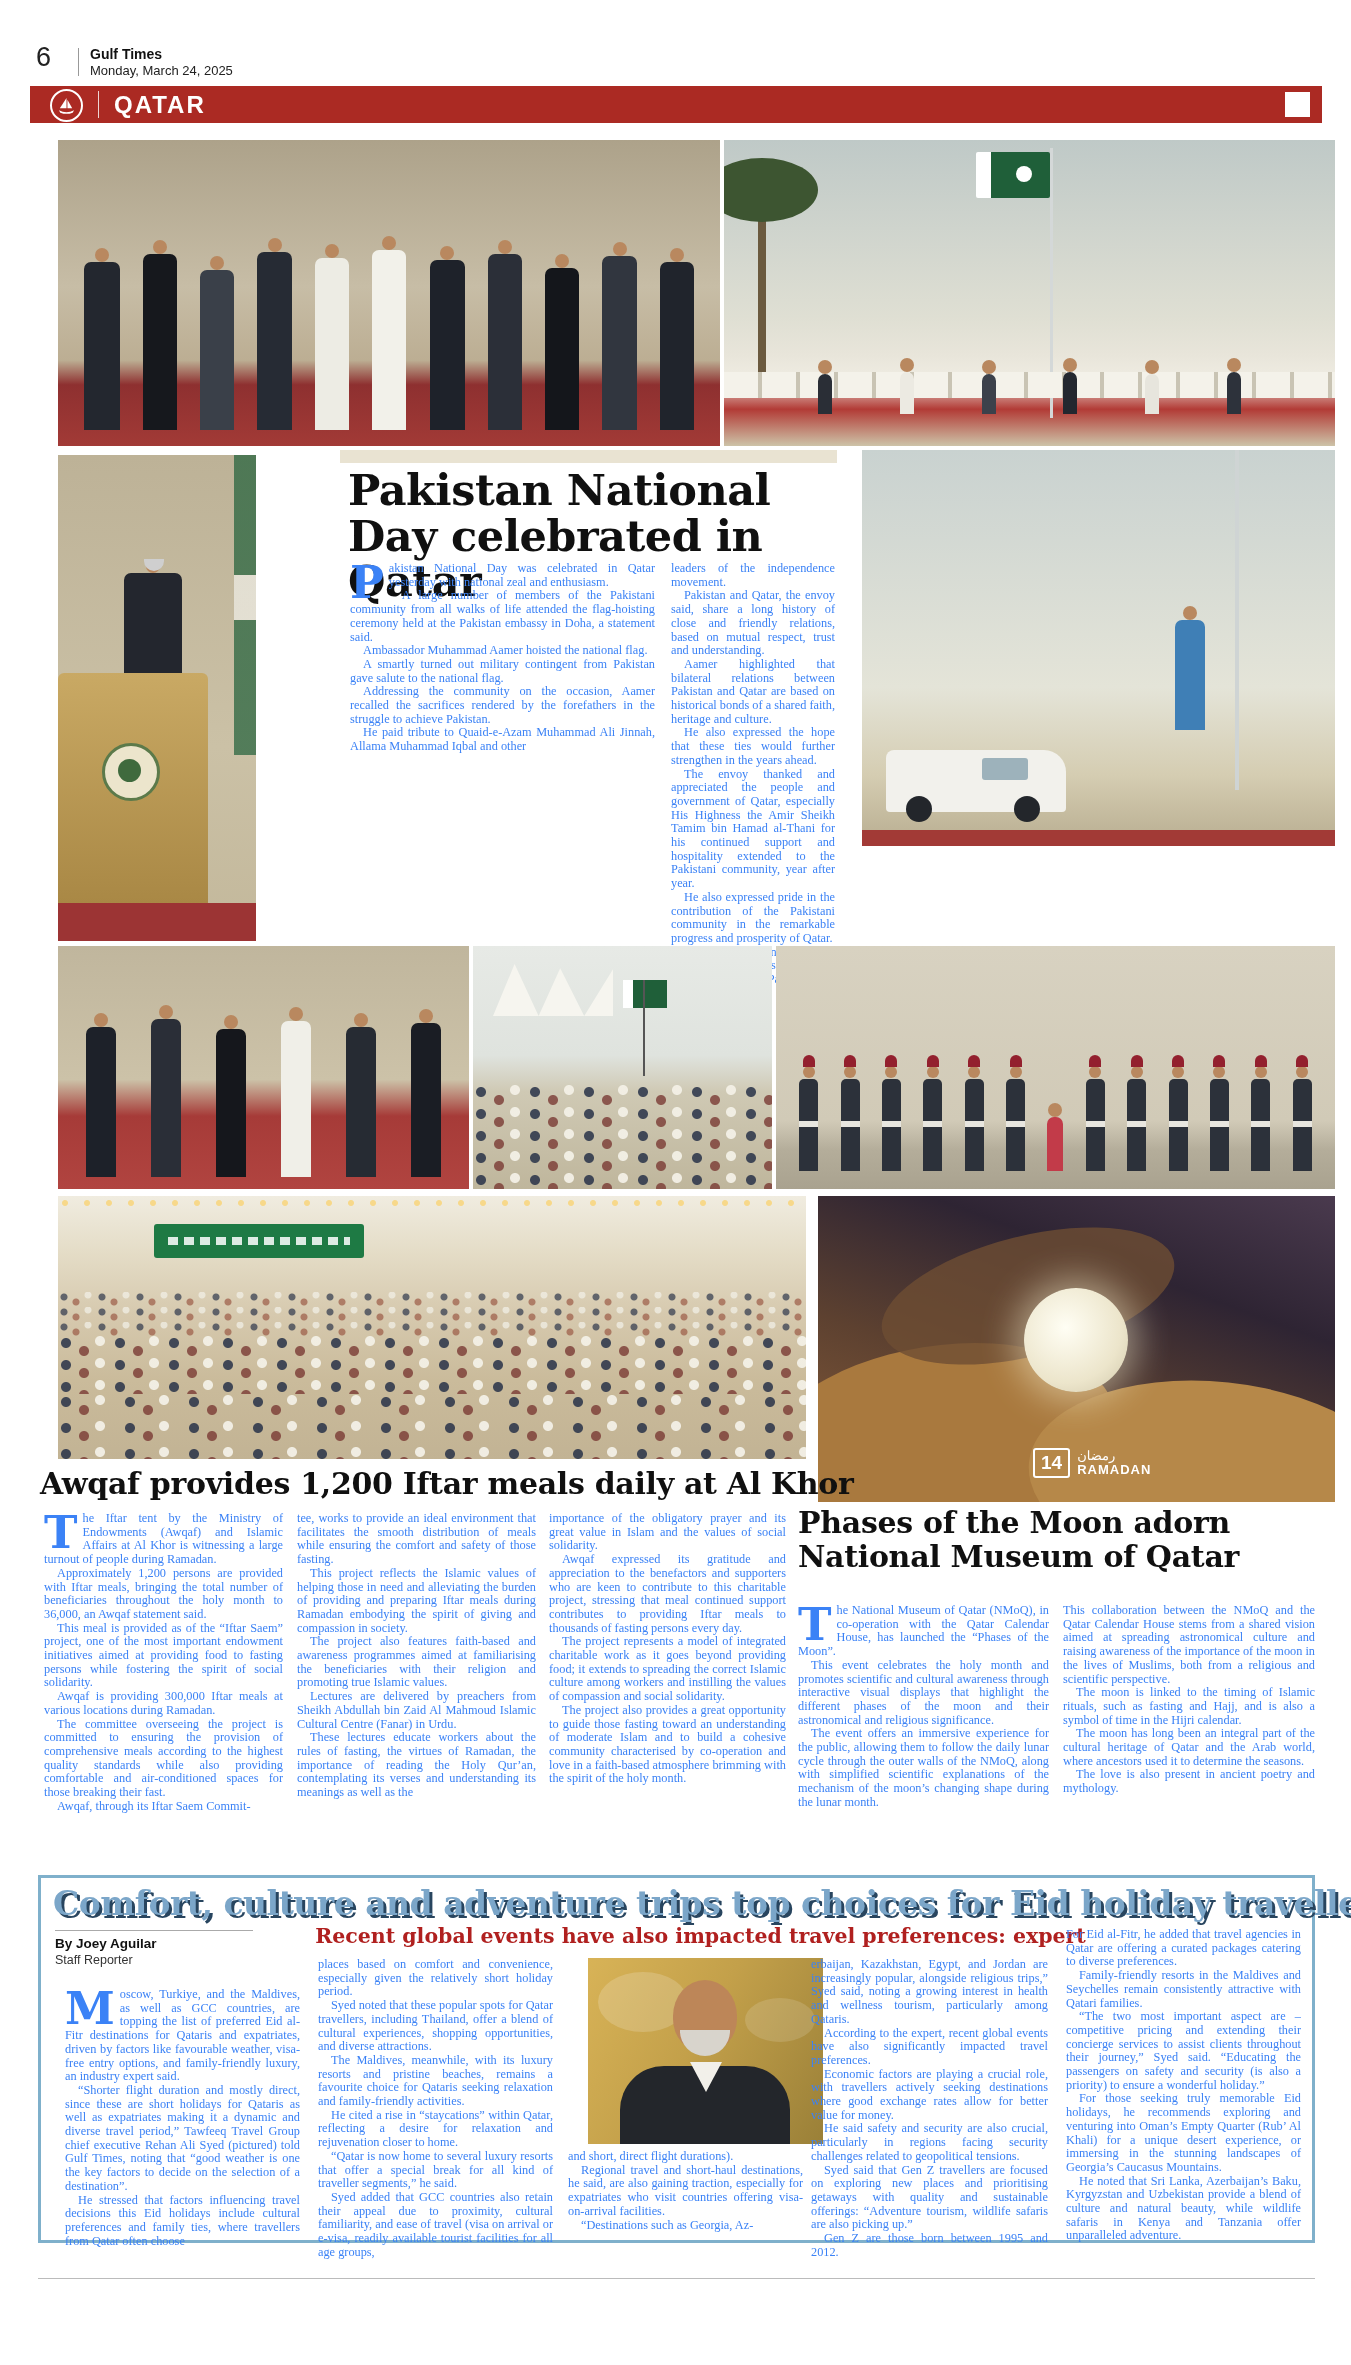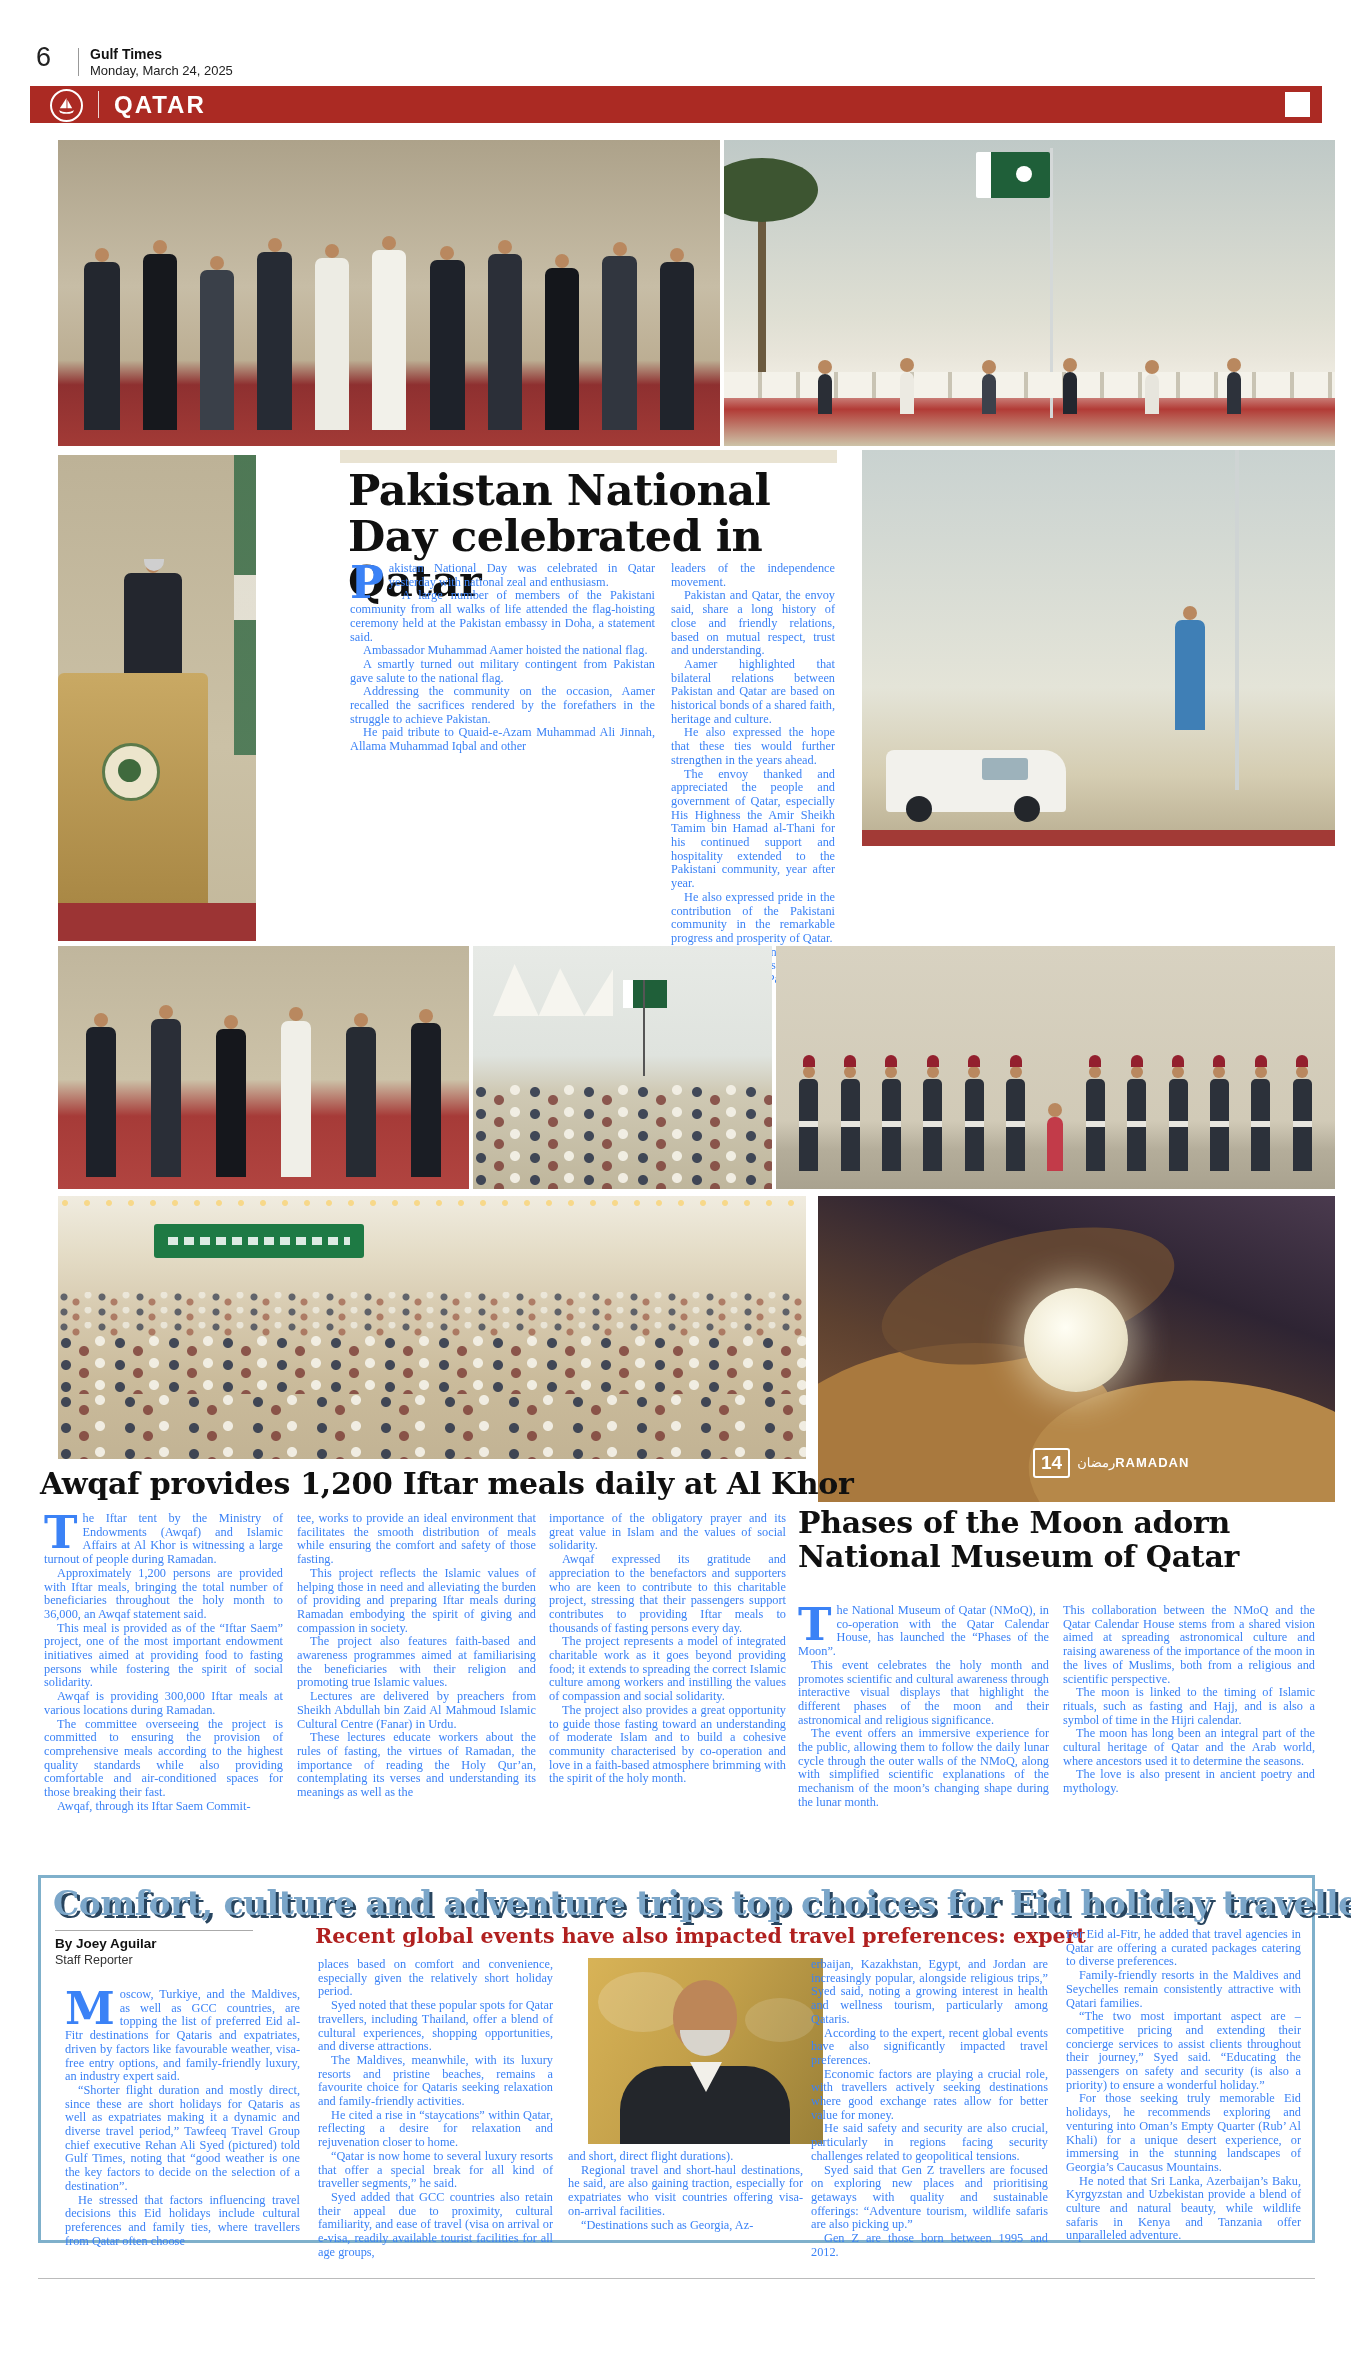--- a/index.html
+++ b/index.html
@@ -59,21 +59,21 @@
   .byname{position:absolute;left:14px;top:58px;font:700 13.5px "Liberation Sans",sans-serif;color:#111;}
   .byrole{position:absolute;left:14px;top:75px;font:12.5px "Liberation Sans",sans-serif;color:#333;}
   .subhead{position:absolute;left:272px;top:46px;width:775px;text-align:center;font-family:"DejaVu Serif",serif;
            font-weight:700;font-size:20.5px;color:#b0201f;}
   .hairline{position:absolute;left:38px;top:2278px;width:1277px;height:1px;background:#bbb;}
 
   
   .mbadge{position:absolute;left:215px;bottom:24px;display:flex;align-items:center;gap:7px;color:#fff;
           font-family:"Liberation Sans",sans-serif;}
   .mday{border:2px solid #fff;border-radius:3px;padding:2px 6px;font-weight:700;font-size:19px;}
-  .mtxt{display:flex;flex-direction:row;line-height:1.05;}
+  .mtxt{display:flex;flex-direction:column;line-height:1.05;}
   .mar{font-size:13px;} .men{font-weight:700;font-size:13px;letter-spacing:1px;}
 </style>
 </head>
 <body>
 
 <div class="page">
 
   <div class="pnum">6</div>
   <div class="mast-rule"></div>
   <div class="pub">Gulf Times</div>
@@ -250,21 +250,21 @@
     </div>
   <div class="col" style="left:297px;top:1512px;width:239px;height:352px;">
       <p>tee, works to provide an ideal environment that facilitates the smooth distribution of meals while ensuring the comfort and safety of those fasting.</p>
       <p>This project reflects the Islamic values of helping those in need and alleviating the burden of providing and preparing Iftar meals during Ramadan embodying the spirit of giving and compassion in society.</p>
       <p>The project also features faith-based and awareness programmes aimed at familiarising the beneficiaries with their religion and promoting true Islamic values.</p>
       <p>Lectures are delivered by preachers from Sheikh Abdullah bin Zaid Al Mahmoud Islamic Cultural Centre (Fanar) in Urdu.</p>
       <p>These lectures educate workers about the rules of fasting, the virtues of Ramadan, the importance of reading the Holy Qur’an, contemplating its verses and understanding its meanings as well as the</p>
     </div>
   <div class="col" style="left:549px;top:1512px;width:237px;height:352px;">
       <p>importance of the obligatory prayer and its great value in Islam and the values of social solidarity.</p>
-      <p>Awqaf expressed its gratitude and appreciation to the benefactors and supporters who are keen to contribute to this charitable project, stressing that their passengers support contributes to providing Iftar meals to thousands of fasting persons every day.</p>
+      <p>Awqaf expressed its gratitude and appreciation to the benefactors and supporters who are keen to contribute to this charitable project, stressing that meal continued support contributes to providing Iftar meals to thousands of fasting persons every day.</p>
       <p>The project represents a model of integrated charitable work as it goes beyond providing food; it extends to spreading the correct Islamic culture among workers and instilling the values of compassion and social solidarity.</p>
       <p>The project also provides a great opportunity to guide those fasting toward an understanding of moderate Islam and to build a cohesive community characterised by co-operation and love in a faith-based atmosphere brimming with the spirit of the holy month.</p>
     </div>
 
   <div class="headline-serif" style="left:798px;top:1506px;width:517px;font-size:30px;line-height:1.12;letter-spacing:-.3px;">Phases of the Moon adorn National Museum of Qatar</div>
   <div class="col drop" style="left:798px;top:1604px;width:251px;height:258px;">
       <p>The National Museum of Qatar (NMoQ), in co-operation with the Qatar Calendar House, has launched the “Phases of the Moon”.</p>
       <p>This event celebrates the holy month and promotes scientific and cultural awareness through interactive visual displays that highlight the different phases of the moon and their astronomical and religious significance.</p>
       <p>The event offers an immersive experience for the public, allowing them to follow the daily lunar cycle through the outer walls of the NMoQ, along with simplified scientific explanations of the mechanism of the moon’s changing shape during the lunar month.</p>
     </div>

